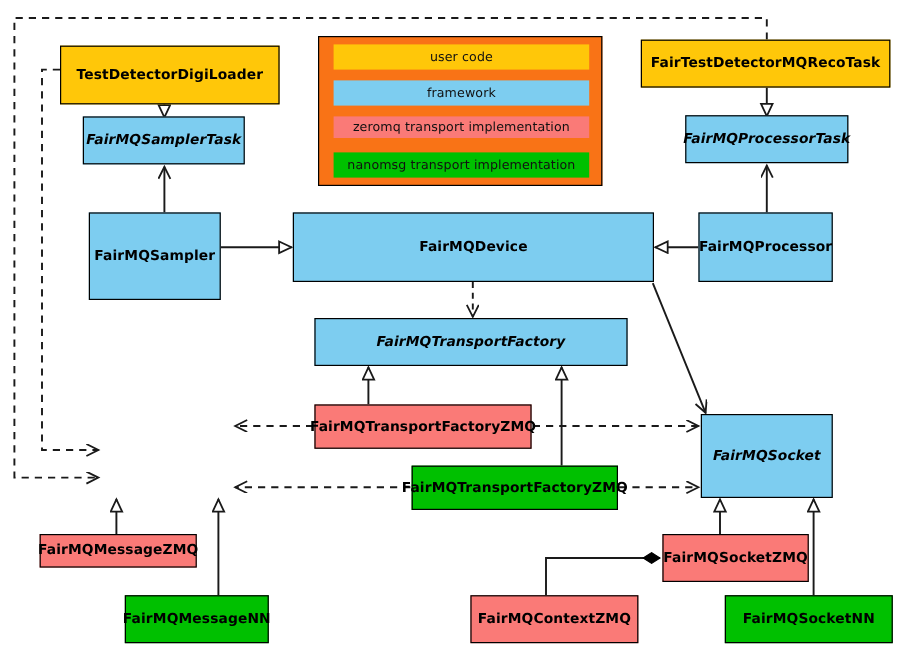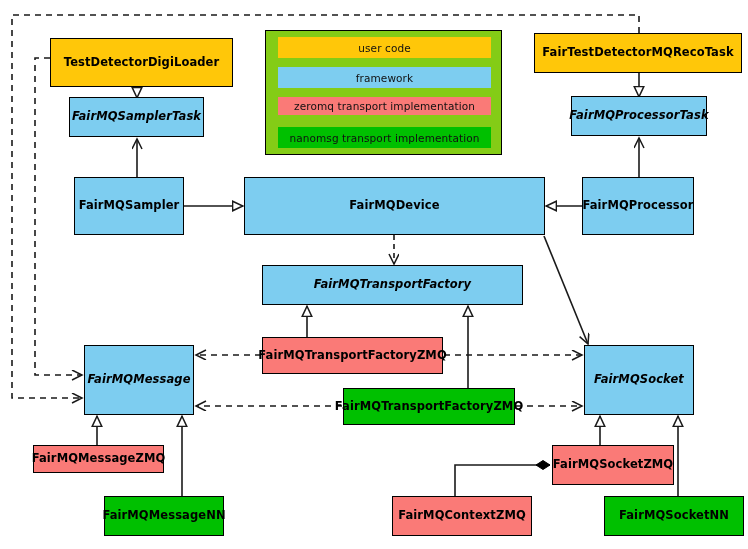--- a/index.html
+++ b/index.html
@@ -25,21 +25,21 @@
     font-weight:bold;
     color:#000000;
     line-height:1.15;
     letter-spacing:0.1px;
     z-index:5;
   }
   .node.abstract{font-style:italic;}
   .legend-box{
     position:absolute;
     box-sizing:border-box;
-    background:#84cc16;
+    background:#f97316;
     border:1.7px solid #000000;
     z-index:6;
   }
   .legend-item{
     position:absolute;
     box-sizing:border-box;
     display:flex;
     align-items:center;
     justify-content:center;
     font-size:10.5px;
@@ -113,21 +113,21 @@
   </svg>
 
   <div class="node" style="left:50px;top:38px;width:183px;height:49px;background:#FFC709;">
     <span>TestDetectorDigiLoader</span>
   </div>
 
   <div class="node abstract" style="left:69px;top:97px;width:135px;height:40px;background:#7DCDF0;">
     <span>FairMQSamplerTask</span>
   </div>
 
-  <div class="node" style="left:74px;top:177px;width:110px;height:58px;background:#7DCDF0;">
+  <div class="node" style="left:74px;top:177px;width:110px;height:73px;background:#7DCDF0;">
     <span>FairMQSampler</span>
   </div>
 
   <div class="node" style="left:244px;top:177px;width:301px;height:58px;background:#7DCDF0;">
     <span>FairMQDevice</span>
   </div>
 
   <div class="node" style="left:582px;top:177px;width:112px;height:58px;background:#7DCDF0;">
     <span>FairMQProcessor</span>
   </div>
@@ -145,23 +145,20 @@
   </div>
 
   <div class="node" style="left:262px;top:337px;width:181px;height:37px;background:#FA7A77;">
     <span>FairMQTransportFactoryZMQ</span>
   </div>
 
   <div class="node" style="left:343px;top:388px;width:172px;height:37px;background:#00C000;">
     <span>FairMQTransportFactoryZMQ</span>
   </div>
 
-  <div class="node abstract" style="left:84px;top:345px;width:110px;height:70px;background:#7DCDF0;">
-    <span>FairMQMessage</span>
-  </div>
 
   <div class="node abstract" style="left:584px;top:345px;width:110px;height:70px;background:#7DCDF0;">
     <span>FairMQSocket</span>
   </div>
 
   <div class="node" style="left:33px;top:445px;width:131px;height:28px;background:#FA7A77;">
     <span>FairMQMessageZMQ</span>
   </div>
 
   <div class="node" style="left:104px;top:496px;width:120px;height:40px;background:#00C000;">

